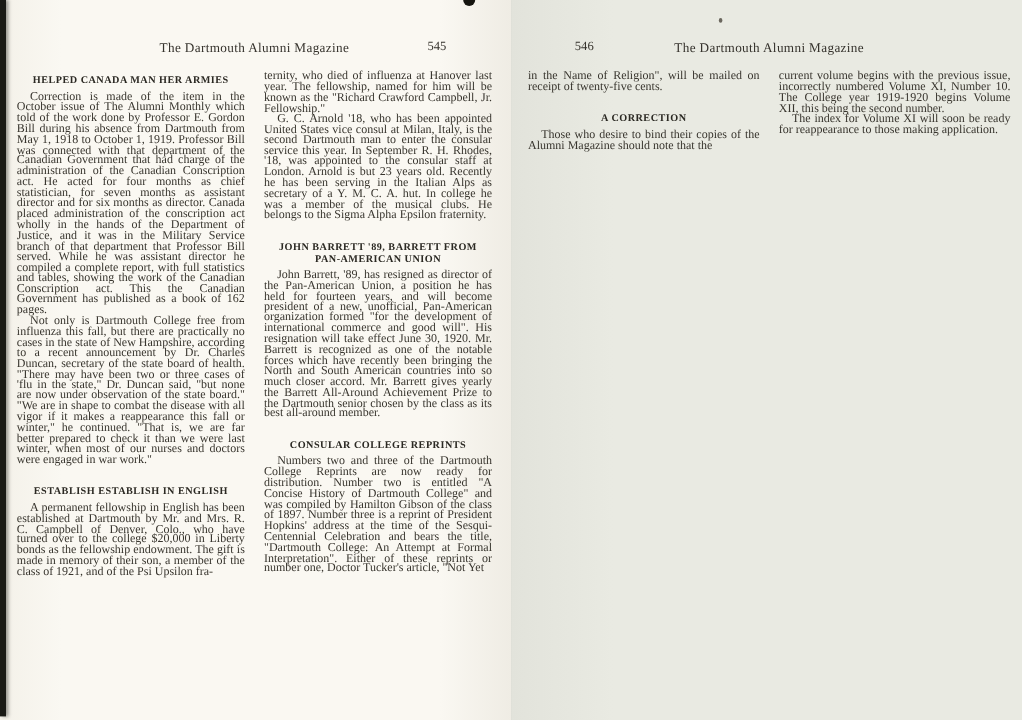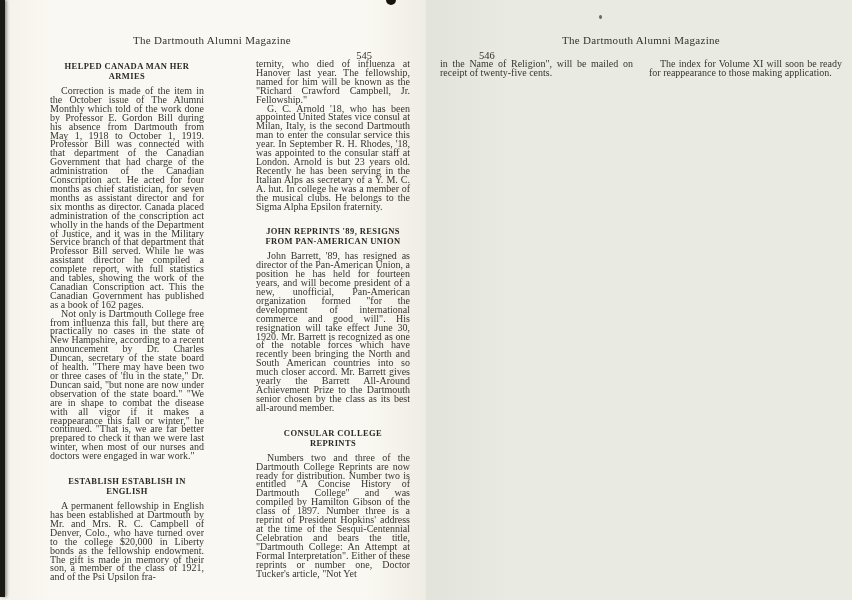--- a/index.html
+++ b/index.html
@@ -35,25 +35,25 @@
     font-size: 11px;
     color: #35322c;
   }
   .mag-title {
     position: absolute;
     left: 0; right: 0;
     text-align: center;
     letter-spacing: 0.3px;
     white-space: nowrap;
   }
-  .folio { position: absolute; top: 0; font-size: 10.5px; margin-top: 16px; }
+  .folio { position: absolute; top: 0; font-size: 10.5px; }
   .page-left .folio { right: 38px; }
   .page-right .folio { left: 39px; }
   .cols { display: flex; gap: 16px; }
-  .page-left .col { width: 190px; margin-left: 36px; }
+  .page-left .col { width: 190px; }
   .page-right .col { width: 193px; }
   .article h3 {
     margin: 15px 4px 6px;
     font-size: 8.5px;
     line-height: 10px;
     font-weight: bold;
     text-align: center;
     letter-spacing: 0.4px;
     color: #2b2923;
   }
@@ -112,44 +112,49 @@
         </div>
       </div>
       <div class="col">
         <div class="article">
           <p class="cont">ternity, who died of influenza at Hanover last year. The fellowship, named for him will be known as the "Richard Crawford Campbell, Jr. Fellowship."</p>
         </div>
         <div class="article">
           <p>G. C. Arnold '18, who has been appointed United States vice consul at Milan, Italy, is the second Dartmouth man to enter the consular service this year. In September R. H. Rhodes, '18, was appointed to the consular staff at London. Arnold is but 23 years old. Recently he has been serving in the Italian Alps as secretary of a Y. M. C. A. hut. In college he was a member of the musical clubs. He belongs to the Sigma Alpha Epsilon fraternity.</p>
         </div>
         <div class="article">
-          <h3>JOHN REPRINTS '89, RESIGNS FROM PAN-AMERICAN UNION</h3>
+          <h3>JOHN BARRETT '89, BARRETT FROM PAN-AMERICAN UNION</h3>
           <p>John Barrett, '89, has resigned as director of the Pan-American Union, a position he has held for fourteen years, and will become president of a new, unofficial, Pan-American organization formed "for the development of international commerce and good will". His resignation will take effect June 30, 1920. Mr. Barrett is recognized as one of the notable forces which have recently been bringing the North and South American countries into so much closer accord. Mr. Barrett gives yearly the Barrett All-Around Achievement Prize to the Dartmouth senior chosen by the class as its best all-around member.</p>
         </div>
         <div class="article">
           <h3>CONSULAR COLLEGE REPRINTS</h3>
           <p>Numbers two and three of the Dartmouth College Reprints are now ready for distribution. Number two is entitled "A Concise History of Dartmouth College" and was compiled by Hamilton Gibson of the class of 1897. Number three is a reprint of President Hopkins' address at the time of the Sesqui-Centennial Celebration and bears the title, "Dartmouth College: An Attempt at Formal Interpretation". Either of these reprints or number one, Doctor Tucker's article, "Not Yet</p>
         </div>
       </div>
     </div>
   </div>
 
   <div class="page page-right">
     <div class="page-header">
       <span class="folio">546</span>
       <span class="mag-title">The Dartmouth Alumni Magazine</span>
     </div>
     <div class="cols">
       <div class="col">
         <div class="article">
           <p class="cont">in the Name of Religion", will be mailed on receipt of twenty-five cents.</p>
         </div>
+        <div class="article">
+          <h3>A CORRECTION</h3>
+          <p>Those who desire to bind their copies of the Alumni Magazine should note that the</p>
+        </div>
       </div>
       <div class="col">
         <div class="article">
+          <p class="cont">current volume begins with the previous issue, incorrectly numbered Volume XI, Number 10. The College year 1919-1920 begins Volume XII, this being the second number.</p>
           <p>The index for Volume XI will soon be ready for reappearance to those making application.</p>
         </div>
       </div>
     </div>
   </div>
 
   <div class="scan-edge-left"></div>
   <div class="scan-mark-top"></div>
   <div class="scan-speck"></div>
 

